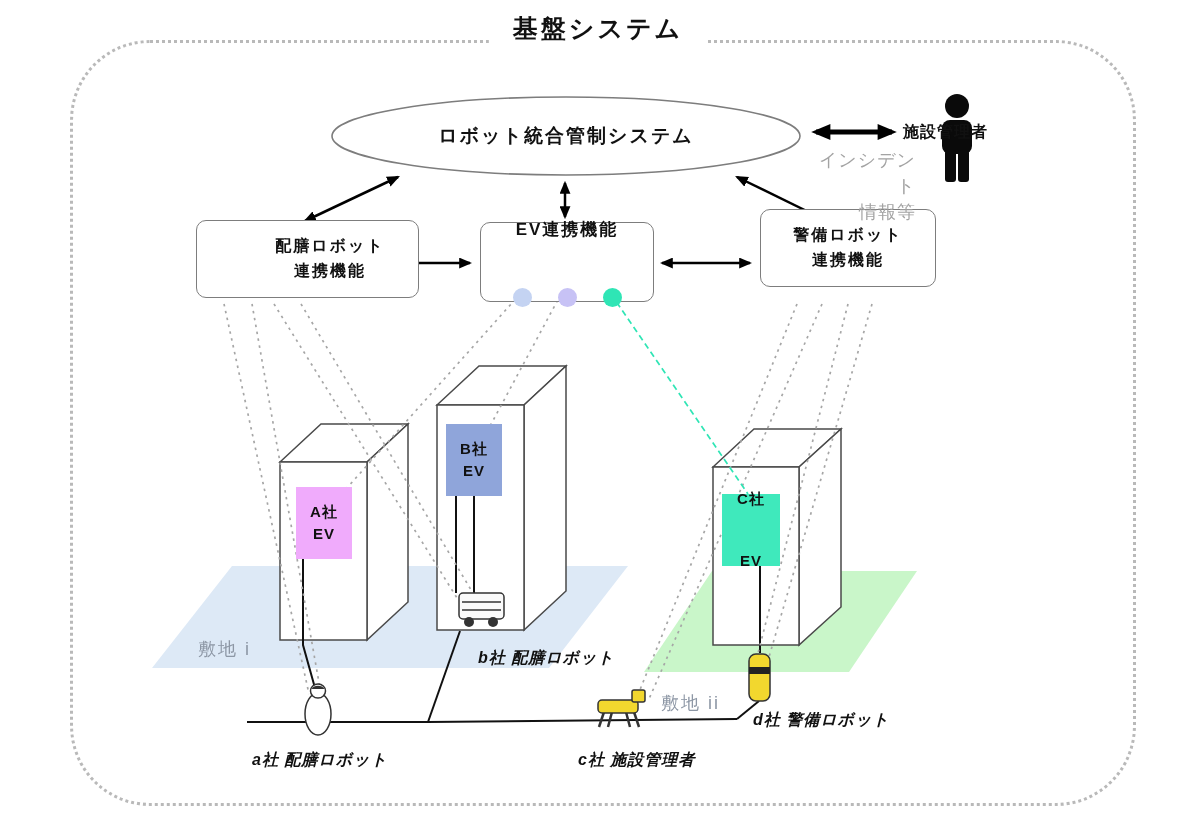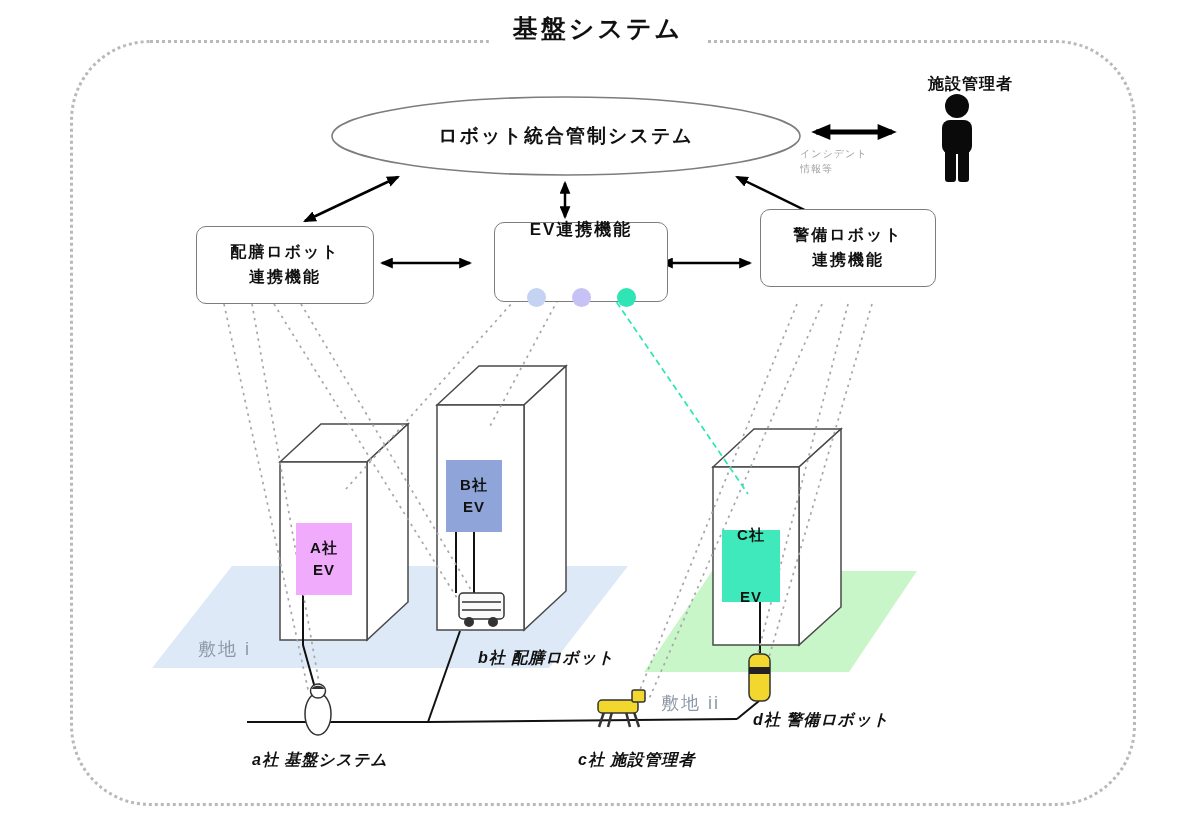--- a/index.html
+++ b/index.html
@@ -10,25 +10,25 @@
   .page-title{top:12px;left:50%;transform:translateX(-50%);background:#fff;padding:0 24px;
     font-size:25px;font-weight:bold;letter-spacing:3px;z-index:6;white-space:nowrap;}
   .ellipse-label{left:332px;top:97px;width:468px;height:78px;display:flex;align-items:center;justify-content:center;
     font-size:19px;font-weight:bold;letter-spacing:2px;z-index:3;}
   .func-box{border:1.6px solid #7d7d7d;border-radius:10px;background:#fff;display:flex;flex-direction:column;
     align-items:center;justify-content:center;font-size:16px;font-weight:bold;letter-spacing:2px;line-height:1.55;
     text-align:center;z-index:2;}
   .dots{display:flex;gap:26px;margin-top:9px;}
   .dot{width:19px;height:19px;border-radius:50%;display:inline-block;}
   .ev-label{display:flex;flex-direction:column;align-items:center;justify-content:center;
-    font-size:15px;font-weight:bold;line-height:1.45;letter-spacing:1px;z-index:2;margin-top:36px;}
+    font-size:15px;font-weight:bold;line-height:1.45;letter-spacing:1px;z-index:2;}
   .site-label{font-size:18px;color:#8d97a5;letter-spacing:2px;z-index:2;white-space:nowrap;}
   .robot-label{font-size:16px;font-weight:bold;letter-spacing:1px;white-space:nowrap;z-index:4;font-style:italic;}
-  .manager-label{width:110px;text-align:right;font-weight:bold;font-size:16px;letter-spacing:1px;z-index:3;}
-  .incident-label{width:116px;text-align:left;color:#a3a3a3;font-size:10px;line-height:1.45;letter-spacing:1px;z-index:3;}
+  .manager-label{width:110px;text-align:left;font-weight:bold;font-size:16px;letter-spacing:1px;z-index:3;margin-top:48px;}
+  .incident-label{width:116px;text-align:right;color:#a3a3a3;font-size:18px;line-height:1.45;letter-spacing:1px;z-index:3;}
   svg.layer{left:0;top:0;z-index:1;}
 </style>
 </head>
 <body>
 
 <div class="stage">
 
   <div class="abs outer-border"></div>
 
   <svg class="abs layer" width="1196" height="838" viewBox="0 0 1196 838">
@@ -139,26 +139,26 @@
 
   <div class="abs page-title">基盤システム</div>
 
   <div class="abs manager-label" style="left:903px;top:74px;">施設管理者</div>
 
   <div class="abs incident-label" style="left:800px;top:147px;">
     <div>インシデント</div>
     <div>情報等</div>
   </div>
 
-  <div class="abs func-box" style="left:196px;top:226px;width:176px;height:76px;">
+  <div class="abs func-box" style="left:196px;top:220px;width:176px;height:76px;padding-left:45px;">
     <span>配膳ロボット</span>
     <span>連携機能</span>
   </div>
 
-  <div class="abs func-box" style="left:494px;top:222px;width:172px;height:78px;gap:36px;">
+  <div class="abs func-box" style="left:480px;top:222px;width:172px;height:78px;gap:36px;">
     <span style="font-size:17px;">EV連携機能</span>
     <div class="dots">
       <span class="dot" style="background: rgb(196, 211, 242);"></span>
       <span class="dot" style="background: rgb(199, 194, 245);"></span>
       <span class="dot" style="background: rgb(47, 229, 181);"></span>
     </div>
   </div>
 
   <div class="abs func-box" style="left:760px;top:209px;width:174px;height:76px;">
     <span>警備ロボット</span>
@@ -174,18 +174,18 @@
     <span>EV</span>
   </div>
   <div class="abs ev-label" style="left: 722px; top: 494px; width: 58px; height: 72px; background: rgb(63, 233, 188); gap: 40px;">
     <span>C社</span>
     <span>EV</span>
   </div>
 
   <div class="abs site-label" style="left:198px;top:637px;">敷地 i</div>
   <div class="abs site-label" style="left:661px;top:643px;margin-top:48px;">敷地 ii</div>
 
-  <div class="abs robot-label" style="left:252px;top:750px;">a社 基盤システム</div>
+  <div class="abs robot-label" style="left:252px;top:750px;">a社 配膳ロボット</div>
   <div class="abs robot-label" style="left:478px;top:648px;">b社 配膳ロボット</div>
   <div class="abs robot-label" style="left:578px;top:750px;">c社 施設管理者</div>
   <div class="abs robot-label" style="left:753px;top:710px;">d社 警備ロボット</div>
 
 </div>
 
 </body></html>

